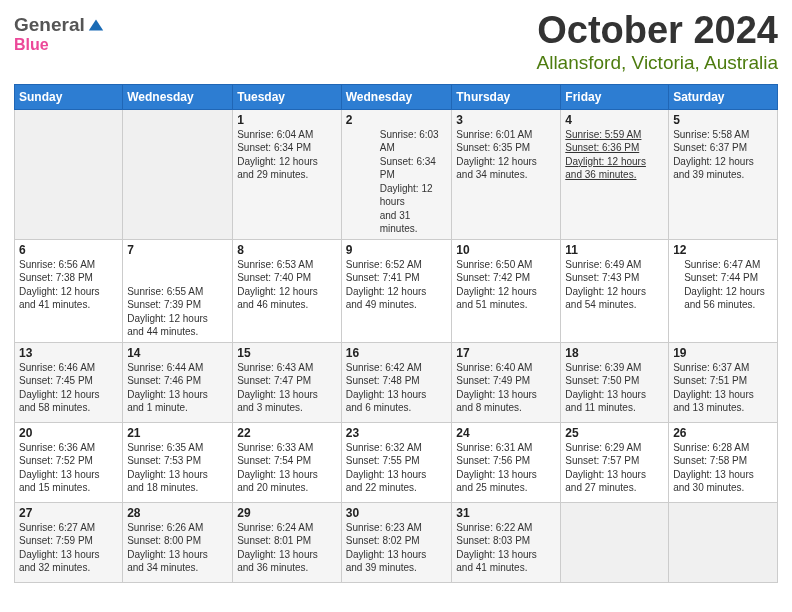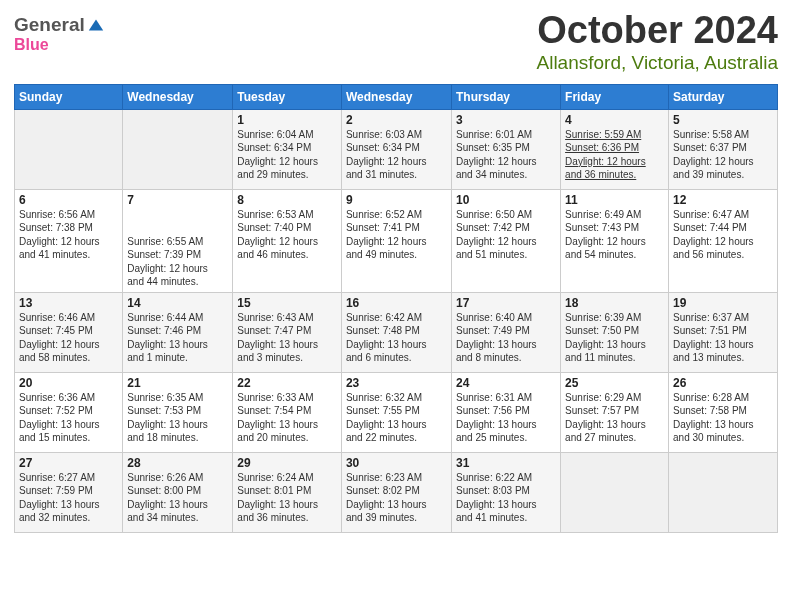--- a/index.html
+++ b/index.html
@@ -129,21 +129,21 @@
           <td class="empty-cell"></td>
           <td>
             <span class="day-num">1</span>
             <div class="day-info" style="white-space: pre-line;">Sunrise: 6:04 AM
 Sunset: 6:34 PM
 Daylight: 12 hours
 and 29 minutes.</div>
           </td>
           <td>
             <span class="day-num">2</span>
-            <div class="day-info" style="white-space: pre-line;">Sunrise: 6:03 AM
+            <div class="day-info" style="white-space: pre-line; margin-left: 34px;">Sunrise: 6:03 AM
 Sunset: 6:34 PM
 Daylight: 12 hours
 and 31 minutes.</div>
           </td>
           <td>
             <span class="day-num">3</span>
             <div class="day-info" style="white-space: pre-line;">Sunrise: 6:01 AM
 Sunset: 6:35 PM
 Daylight: 12 hours
 and 34 minutes.</div>
@@ -201,21 +201,21 @@
           </td>
           <td>
             <span class="day-num">11</span>
             <div class="day-info" style="white-space: pre-line;">Sunrise: 6:49 AM
 Sunset: 7:43 PM
 Daylight: 12 hours
 and 54 minutes.</div>
           </td>
           <td>
             <span class="day-num">12</span>
-            <div class="day-info" style="white-space: pre-line;">Sunrise: 6:47 AM
+            <div class="day-info" style="white-space: pre-line; margin-left: 11px;">Sunrise: 6:47 AM
 Sunset: 7:44 PM
 Daylight: 12 hours
 and 56 minutes.</div>
           </td>
         </tr>
         <tr>
           <td>
             <span class="day-num">13</span>
             <div class="day-info" style="white-space: pre-line;">Sunrise: 6:46 AM
 Sunset: 7:45 PM

